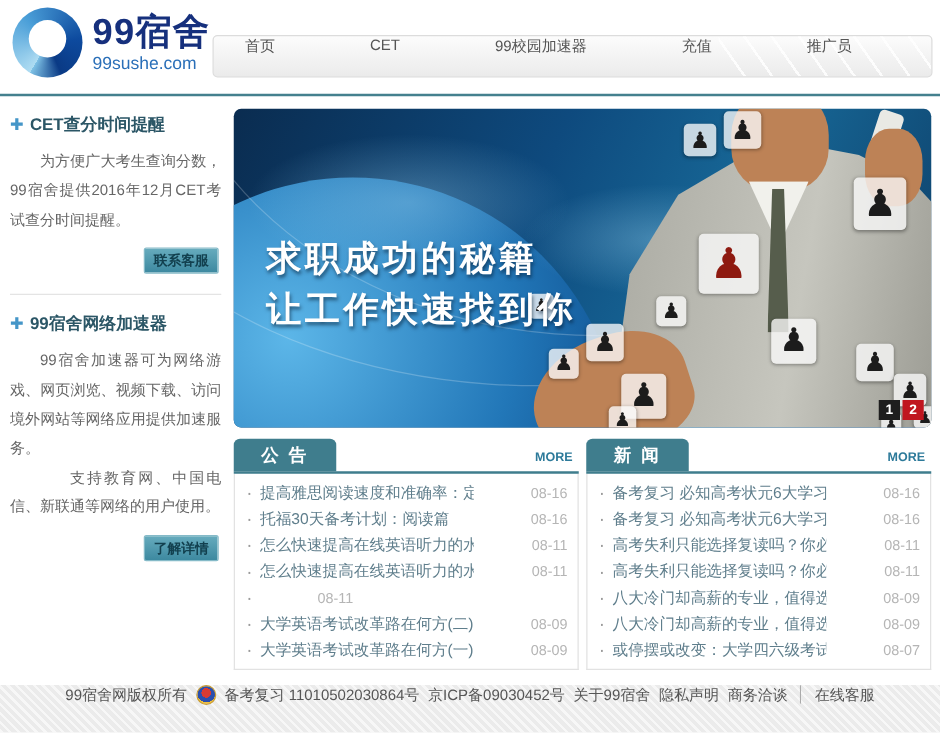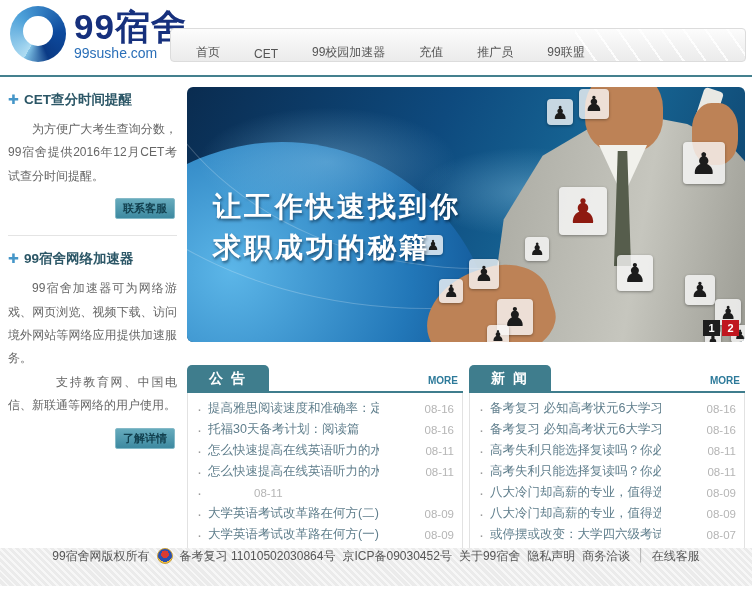--- a/index.html
+++ b/index.html
@@ -6,25 +6,25 @@
   .page{width:752px;height:600px;position:relative;background:#fff;overflow:hidden;
         font-family:"Liberation Sans","DejaVu Sans",sans-serif;}
   
   header{height:75px;position:relative;border-bottom:2px solid #44808e;background:#fff;}
   .logo{position:absolute;left:10px;top:6px;display:flex;align-items:center;cursor:pointer;}
   .logo-mark{width:56px;height:56px;border-radius:50%;position:relative;
      background:conic-gradient(from 210deg,#aedcf2,#4b9fd8 30%,#0d4a9e 65%,#0a3a85 85%,#7fc2e6);}
   .logo-mark::after{content:"";position:absolute;left:13px;top:10px;width:30px;height:30px;
      border-radius:50%;background:#fff;}
   .logo-text{margin-left:8px;line-height:1;}
-  .logo-title{font-size:35px;font-weight:bold;color:#16307d;letter-spacing:1px;}
+  .logo-title{font-size:29px;font-weight:bold;color:#16307d;letter-spacing:1px;}
   .logo-domain{font-size:14px;color:#2a6fb8;margin-top:2px;}
   nav{position:absolute;left:170px;top:28px;width:576px;height:34px;box-sizing:border-box;
       background:linear-gradient(#fcfcfc,#ebebeb);border:1px solid #dcdcdc;border-radius:4px;
-      display:flex;align-items:flex-end;padding:0 8px;overflow:hidden;}
+      display:flex;align-items:flex-start;padding:0 8px;overflow:hidden;gap:42px;}
   nav::after{content:"";position:absolute;right:0;top:0;bottom:0;width:170px;
       background:repeating-linear-gradient(55deg,transparent 0 16px,rgba(255,255,255,.85) 16px 18px);}
   .nav-item{font-size:12px;color:#555;padding:0 17px;cursor:pointer;white-space:nowrap;z-index:1;}
   
   .content{display:flex;padding:10px 7px 0 8px;box-sizing:border-box;}
   aside{width:179px;padding:2px 10px 0 0;box-sizing:border-box;}
   .side-sec1{border-bottom:1px solid #e4e4e4;padding-bottom:4px;margin-bottom:14px;}
   .side-title{color:#2b5666;font-weight:bold;font-size:13.5px;margin:2px 0 9px;}
   .plus{color:#4596c8;font-size:13px;margin-right:5px;}
   .side-p{font-size:12px;color:#666;line-height:1.95;text-align:justify;text-indent:2em;margin:0;}
@@ -65,21 +65,21 @@
   .tile.red{color:#8e1a10;}
   .banner-text{position:absolute;left:26px;top:100px;z-index:5;color:#fff;font-weight:bold;
       font-size:28px;letter-spacing:3px;line-height:1.45;
       text-shadow:1px 2px 3px rgba(0,20,40,.55);}
   .pager{position:absolute;right:6px;bottom:6px;z-index:6;display:flex;gap:2px;}
   .pg{width:17px;height:16px;display:flex;align-items:center;justify-content:center;
       color:#fff;font-size:11px;font-weight:bold;cursor:pointer;}
   .pg1{background:#1e1e1e;}
   .pg2{background:#c0161f;}
   
-  .panels{display:flex;gap:6px;margin-top:23px;}
+  .panels{display:flex;gap:6px;margin-top:9px;}
   .panel{flex:1;min-width:0;}
   .panel-head{position:relative;border-bottom:2px solid #3f7d8d;height:26px;}
   .tab{position:absolute;left:0;bottom:0;width:82px;height:26px;background:#3f7d8d;color:#fff;
       text-align:center;line-height:27px;font-size:14px;font-weight:bold;letter-spacing:2px;
       border-radius:5px 5px 0 0;}
   .more{position:absolute;right:5px;bottom:5px;font-size:10px;font-weight:bold;color:#2d7a9a;cursor:pointer;}
   .panel-body{border:1px solid #e2e2e2;border-top:none;padding:5px 8px 4px 6px;}
   .row{display:flex;align-items:center;height:21px;cursor:pointer;}
   .bullet{color:#9a9a9a;margin:0 6px 0 3px;font-size:15px;line-height:1;}
   .row-text{flex:1;color:#5f7e8c;font-size:12.5px;white-space:nowrap;overflow:hidden;text-overflow:clip;}
@@ -160,22 +160,22 @@
         <div class="tile" style="left:252px;top:192px;width:24px;height:24px;font-size:17px;"></div>
         <div class="tile" style="left:338px;top:150px;width:24px;height:24px;font-size:17px;"></div>
         <div class="tile" style="left:430px;top:168px;width:36px;height:36px;font-size:26px;"></div>
         <div class="tile" style="left:236px;top:148px;width:20px;height:20px;font-size:14px;"></div>
         <div class="tile" style="left:300px;top:238px;width:22px;height:22px;font-size:15px;"></div>
         <div class="tile" style="left:498px;top:188px;width:30px;height:30px;font-size:21px;"></div>
         <div class="tile" style="left:528px;top:212px;width:26px;height:26px;font-size:18px;"></div>
         <div class="tile" style="left:544px;top:238px;width:18px;height:18px;font-size:13px;"></div>
         <div class="tile" style="left:518px;top:243px;width:16px;height:16px;font-size:11px;"></div>
         <div class="banner-text">
+          <div>求职成功的秘籍</div>
           <div>让工作快速找到你</div>
-          <div>求职成功的秘籍</div>
         </div>
         <div class="pager">
           <span class="pg pg1">1</span>
           <span class="pg pg2">2</span>
         </div>
       </div>
 
       <div class="panels">
 
         <section class="panel">

